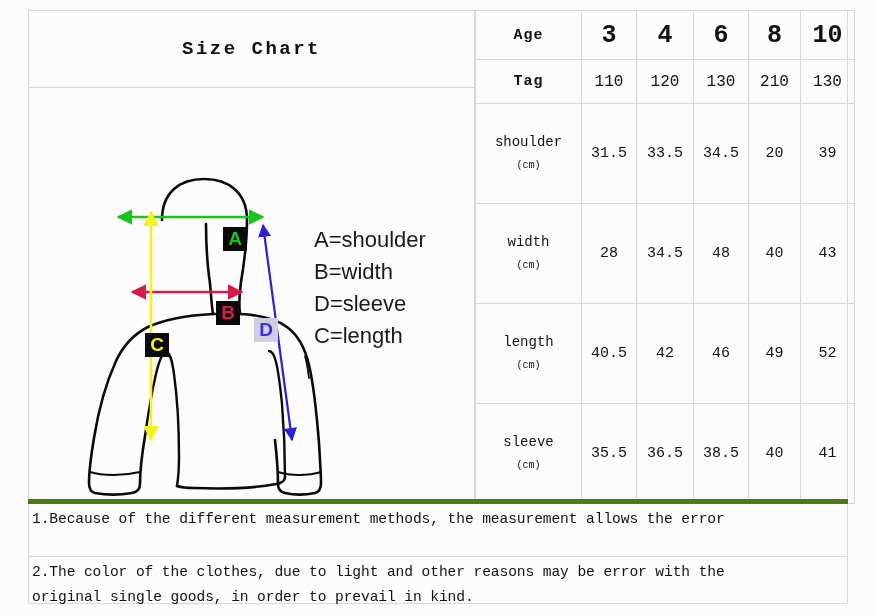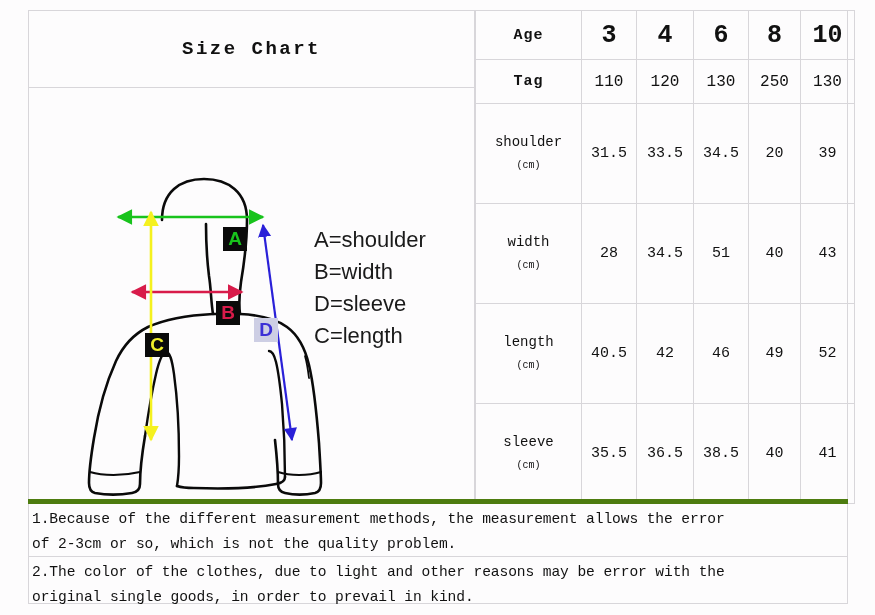--- a/index.html
+++ b/index.html
@@ -327,21 +327,21 @@
             <td class="agecell c2">4</td>
             <td class="agecell c3">6</td>
             <td class="agecell c4">8</td>
             <td class="agecell c5">10</td>
           </tr>
           <tr class="hdr-tag">
             <td class="hdrlabel">Tag</td>
             <td class="tagcell c1">110</td>
             <td class="tagcell c2">120</td>
             <td class="tagcell c3">130</td>
-            <td class="tagcell c4">250</td>
+            <td class="tagcell c4">210</td>
             <td class="tagcell c5">130</td>
           </tr>
 
           <tr class="datarow">
             <td class="rowlabel">
               <span>shoulder</span>
               <span class="cm">(cm)</span>
             </td>
             <td class="val c1">31.5</td>
             <td class="val c2">33.5</td>
@@ -350,21 +350,21 @@
             <td class="val c5">39</td>
           </tr>
 
           <tr class="datarow">
             <td class="rowlabel">
               <span>width</span>
               <span class="cm">(cm)</span>
             </td>
             <td class="val c1">28</td>
             <td class="val c2">34.5</td>
-            <td class="val c3">51</td>
+            <td class="val c3">48</td>
             <td class="val c4">40</td>
             <td class="val c5">43</td>
           </tr>
 
           <tr class="datarow">
             <td class="rowlabel">
               <span>length</span>
               <span class="cm">(cm)</span>
             </td>
             <td class="val c1">40.5</td>
@@ -387,21 +387,20 @@
           </tr>
         </tbody>
       </table>
     </div>
 
   </div>
 
   <div id="notes">
     <div class="note first">
       <div>1.Because of the different measurement methods, the measurement allows the error</div>
-      <div>of 2-3cm or so, which is not the quality problem.</div>
     </div>
     <div class="note second">
       <div>2.The color of the clothes, due to light and other reasons may be error with the</div>
       <div>original single goods, in order to prevail in kind.</div>
     </div>
   </div>
 
 </div>
 
 </body></html>

